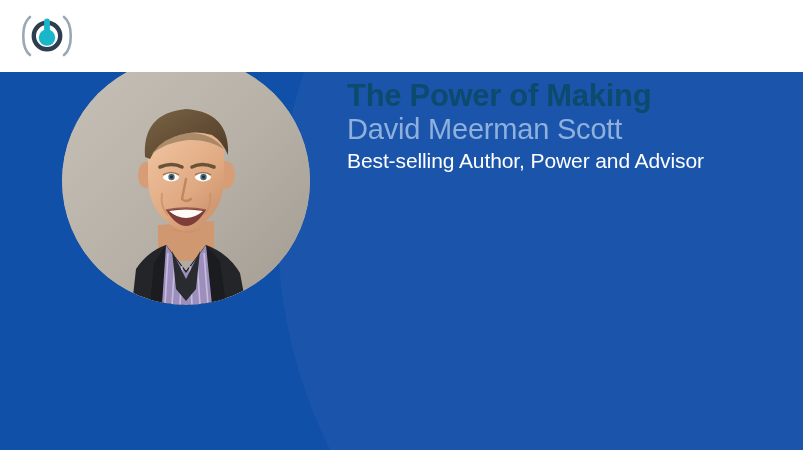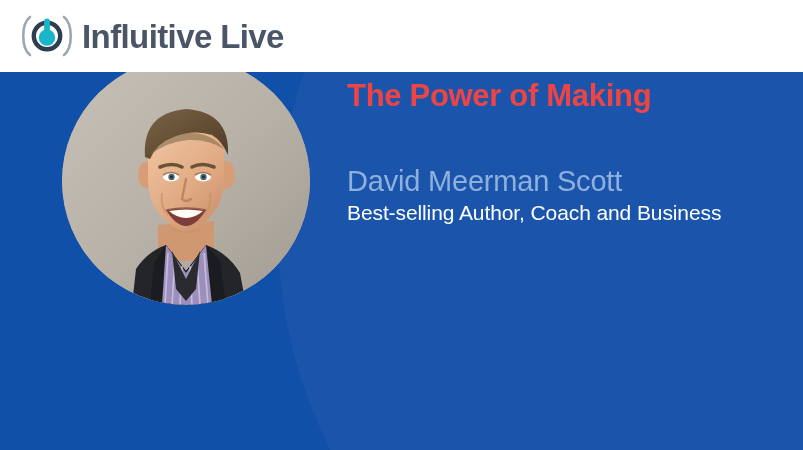--- a/index.html
+++ b/index.html
@@ -99,29 +99,28 @@
     position: absolute;
     left: 347px;
     top: 78px;
     width: 440px;
     z-index: 4;
   }
 
   #talk-title {
     font-size: 31px;
     font-weight: bold;
-    color: #ef4444;
+    color: #0c4a6e;
     line-height: 1.17;
     letter-spacing: -0.3px;
     margin: 0;
   }
   #talk-title .line { display: block; }
 
   #speaker-block {
-    margin-top: 52px;
   }
 
   #speaker-name {
     font-size: 29px;
     font-weight: normal;
     color: #8fb0dc;
     line-height: 1.08;
     letter-spacing: -0.2px;
     margin: 0;
     white-space: nowrap;
@@ -153,21 +152,20 @@
 
         <circle cx="31" cy="25" r="13.2" fill="none" stroke="#2e3e50" stroke-width="4.4"></circle>
 
         <circle cx="31" cy="26.6" r="8.2" fill="#19b6c9"></circle>
 
         <rect x="28.1" y="7.4" width="5.8" height="17" rx="2.9" fill="#19b6c9"></rect>
 
         <path d="M24.4 13.6 A 8.4 8.4 0 0 0 37.6 13.6" fill="none" stroke="#ffffff" stroke-width="0"></path>
       </svg>
 
-      <div id="brand-text">Influitive Live</div>
     </div>
   </div>
 
   <div id="stage">
     <div id="stage-arc"></div>
   </div>
 
   <div id="portrait">
     <svg viewBox="0 0 248 248">
       <defs>
@@ -250,18 +248,18 @@
   </div>
 
   <div id="copy">
 
     <h1 id="talk-title">
       <span class="line">The Power of Making</span>
     </h1>
 
     <div id="speaker-block">
       <div id="speaker-name">David Meerman Scott</div>
-      <div id="speaker-role">Best-selling Author, Coach and Business</div>
+      <div id="speaker-role">Best-selling Author, Power and Advisor</div>
     </div>
 
   </div>
 
 </div>
 
 </body></html>

